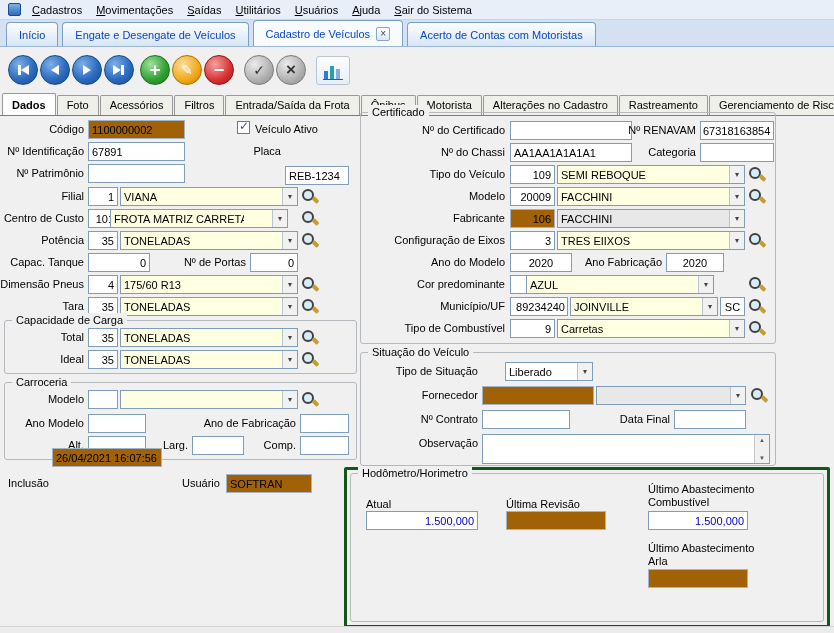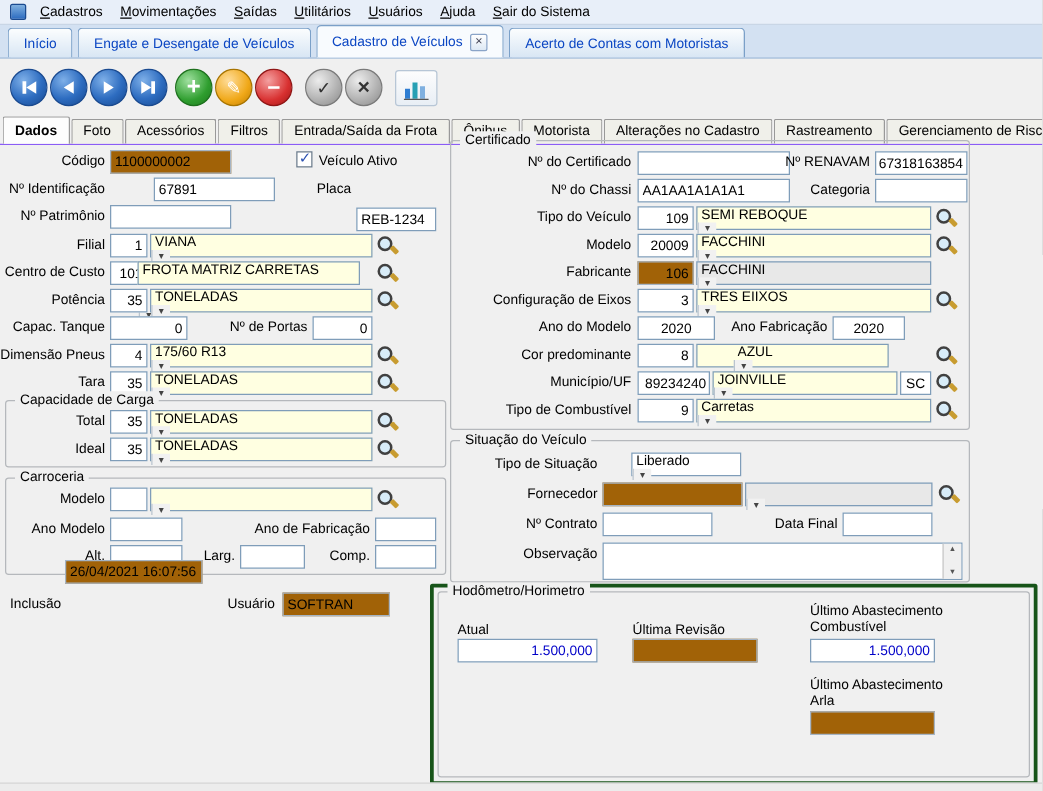--- a/index.html
+++ b/index.html
@@ -7,21 +7,21 @@
   .screen{position:relative;width:834px;height:633px;background:#f0f0f0;overflow:hidden;
           font-family:"Liberation Sans","DejaVu Sans",sans-serif;font-size:11px;color:#000;}
   .lbl{position:absolute;white-space:nowrap;line-height:15px;font-size:11px;}
   .r{text-align:right;}
   .field{position:absolute;height:19px;border:1px solid #7f9db9;background:#fff;
          font-family:inherit;font-size:11px;padding:0 3px;color:#000;}
   .field.dis{background:#a16207;border-color:#a5b4c4;}
   .field.codeval{text-align:right;}
   .field.center{text-align:center;}
   .field.bluetext{color:#0000c8;text-align:right;}
-  .combo{position:absolute;height:19px;border:1px solid #7f9db9;background:#ffffe1;display:flex;flex-direction:column;}
+  .combo{position:absolute;height:19px;border:1px solid #7f9db9;background:#ffffe1;display:flex;}
   .combo input{flex:1;min-width:0;border:0;background:transparent;font-family:inherit;font-size:11px;padding:0 3px;}
   .combo .arrow{width:15px;border-left:1px solid #b9c4ce;background:#f1f1f1;display:flex;align-items:center;justify-content:center;color:#444;font-size:8px;}
   .combo .arrow::after{content:"▾";}
   .combo.white{background:#fff;}
   .combo.dis{background:#e8e8e8;}
   .mag{position:absolute;width:17px;height:17px;cursor:pointer;}
   .mag::before{content:"";position:absolute;left:1px;top:1px;width:8px;height:8px;border:2px solid #404040;border-radius:50%;background:#d8ecf8;}
   .mag::after{content:"";position:absolute;left:11px;top:10px;width:7px;height:4px;background:#c89c30;border-radius:1px;transform:rotate(45deg);}
   .group{position:absolute;border:1px solid #b5b8bc;border-radius:3px;}
   .group .legend{position:absolute;top:-8px;left:7px;background:#f0f0f0;padding:0 4px;line-height:15px;white-space:nowrap;}
@@ -147,21 +147,21 @@
     <div class="ftab">Gerenciamento de Risc</div>
   </div>
 
   <span class="lbl r" style="left:-6px;top:122px;width:90px;">Código</span>
   <input class="field dis" style="left: 88px; top: 120px; width: 97px;" value="1100000002">
 
   <span class="checkbox" style="left:237px;top:121px;" data-checked="true"></span>
   <span class="lbl" style="left:255px;top:122px;width:80px;">Veículo Ativo</span>
 
   <span class="lbl r" style="left:-6px;top:144px;width:90px;">Nº Identificação</span>
-  <input class="field" style="left: 88px; top: 142px; width: 97px; margin-left: 35px;" value="67891">
+  <input class="field" style="left: 88px; top: 142px; width: 97px;" value="67891">
 
   <span class="lbl r" style="left:233px;top:144px;width:48px;">Placa</span>
   <input class="field" style="left: 285px; top: 142px; width: 64px; margin-top: 24px;" value="REB-1234">
 
   <span class="lbl r" style="left:-6px;top:166px;width:90px;">Nº Patrimônio</span>
   <input class="field" style="left: 88px; top: 164px; width: 97px;" value="">
 
   <span class="lbl r" style="left:-6px;top:189px;width:90px;">Filial</span>
   <input class="field codeval" style="left: 88px; top: 187px; width: 30px;" value="1">
   <div class="combo" style="left:120px;top:187px;width:178px;">
@@ -299,21 +299,21 @@
   </div>
   <span class="mag" style="left:748px;top:232px;"></span>
 
   <span class="lbl r" style="left:360px;top:255px;width:145px;">Ano do Modelo</span>
   <input class="field center" style="left: 510px; top: 253px; width: 62px;" value="2020">
   <span class="lbl r" style="left:576px;top:255px;width:86px;">Ano Fabricação</span>
   <input class="field center" style="left: 666px; top: 253px; width: 58px;" value="2020">
 
   <span class="lbl r" style="left:360px;top:277px;width:145px;">Cor predominante</span>
   <input class="field codeval" style="left: 510px; top: 275px; width: 45px;" value="8">
-  <div class="combo" style="left:557px;top:275px;width:154px;padding-left:29px;">
+  <div class="combo" style="left:526px;top:275px;width:188px;">
     <input value="AZUL" style="">
     <span class="arrow"></span>
   </div>
   <span class="mag" style="left:748px;top:276px;"></span>
 
   <span class="lbl r" style="left:360px;top:299px;width:145px;">Município/UF</span>
   <input class="field codeval" style="left: 510px; top: 297px; width: 58px; padding: 0px 2px;" value="89234240">
   <div class="combo" style="left:570px;top:297px;width:148px;">
     <input value="JOINVILLE" style="">
     <span class="arrow"></span>

